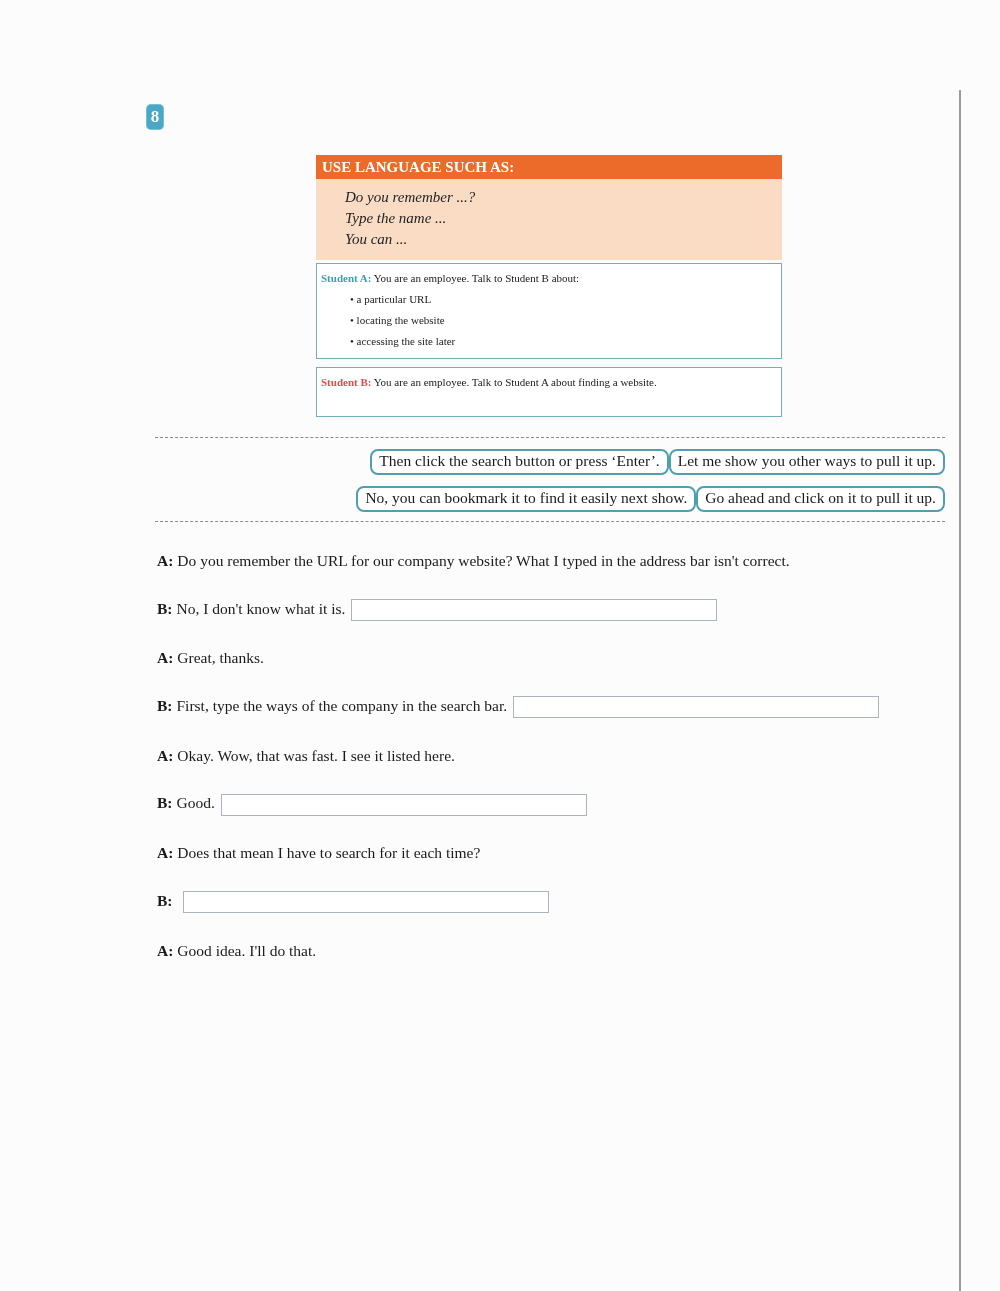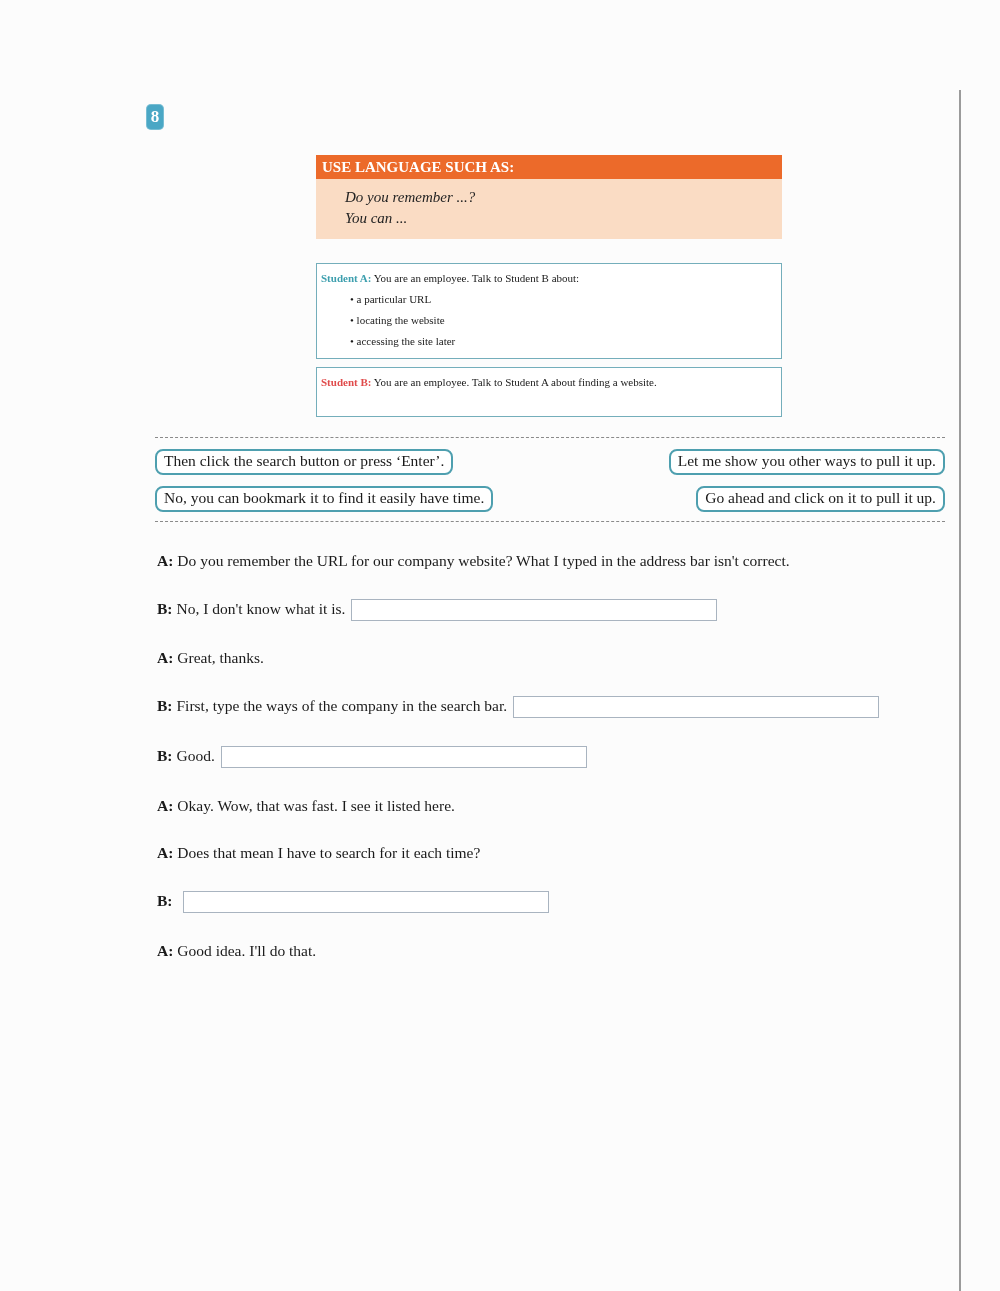--- a/index.html
+++ b/index.html
@@ -111,21 +111,21 @@
   }
   .sep-top{top:437px;}
   .sep-bottom{top:521px;}
   .word-bank{
     position:absolute;
     left:155px;top:449px;
     width:790px;
   }
   .chip-row{
     display:flex;
-    justify-content:space-between;
+    justify-content:flex-end;
     margin-bottom:11px;
   }
   .chip{
     background:#fff;
     border:2px solid var(--accent-teal);
     border-radius:8px;
     padding:0 7px 2px 7px;
     font-size:15.5px;
     line-height:20px;
     white-space:nowrap;
@@ -166,20 +166,21 @@
   <div class="page-edge-line"></div>
 
   <div class="task-header">
     <div class="task-badge">8</div>
   </div>
 
   <div class="language-box">
     <div class="lb-header">USE LANGUAGE SUCH AS:</div>
     <div class="lb-body">
       <div class="phrase">Do you remember ...?</div>
+      <div class="phrase">Type the name ...</div>
       <div class="phrase">You can ...</div>
     </div>
   </div>
 
   <div class="role-card card-a">
     <span class="role-label">Student A:</span>
     <span class="role-text">You are an employee. Talk to Student B about:</span>
     <ul class="role-bullets">
       <li>a particular URL</li>
       <li>locating the website</li>
@@ -192,21 +193,21 @@
     <span class="role-text">You are an employee. Talk to Student A about finding a website.</span>
   </div>
 
   <div class="separator sep-top"></div>
   <div class="word-bank">
     <div class="chip-row">
       <span class="chip">Then click the search button or press ‘Enter’.</span>
       <span class="chip">Let me show you other ways to pull it up.</span>
     </div>
     <div class="chip-row">
-      <span class="chip">No, you can bookmark it to find it easily have time.</span>
+      <span class="chip">No, you can bookmark it to find it easily next show.</span>
       <span class="chip">Go ahead and click on it to pull it up.</span>
     </div>
   </div>
   <div class="separator sep-bottom"></div>
 
   <div class="dialog">
 
     <div class="dialog-line">
       <span class="speaker">A:</span><span class="utterance">Do you remember the URL for our company website? What I typed in the address bar isn't correct.</span>
     </div>
@@ -217,28 +218,28 @@
 
     <div class="dialog-line">
       <span class="speaker">A:</span><span class="utterance">Great, thanks.</span>
     </div>
 
     <div class="dialog-line">
       <span class="speaker">B:</span><span class="utterance">First, type the ways of the company in the search bar.</span><input class="answer-input" type="text" value="" style="">
     </div>
 
     <div class="dialog-line">
+      <span class="speaker">A:</span><span class="utterance">Okay. Wow, that was fast. I see it listed here.</span>
+    </div>
+
+    <div class="dialog-line">
       <span class="speaker">B:</span><span class="utterance">Good.</span><input class="answer-input" type="text" value="" style="">
     </div>
 
     <div class="dialog-line">
-      <span class="speaker">A:</span><span class="utterance">Okay. Wow, that was fast. I see it listed here.</span>
-    </div>
-
-    <div class="dialog-line">
       <span class="speaker">A:</span><span class="utterance">Does that mean I have to search for it each time?</span>
     </div>
 
     <div class="dialog-line">
       <span class="speaker">B:</span><span class="utterance"></span><input class="answer-input" type="text" value="" style="">
     </div>
 
     <div class="dialog-line">
       <span class="speaker">A:</span><span class="utterance">Good idea. I'll do that.</span>
     </div>

